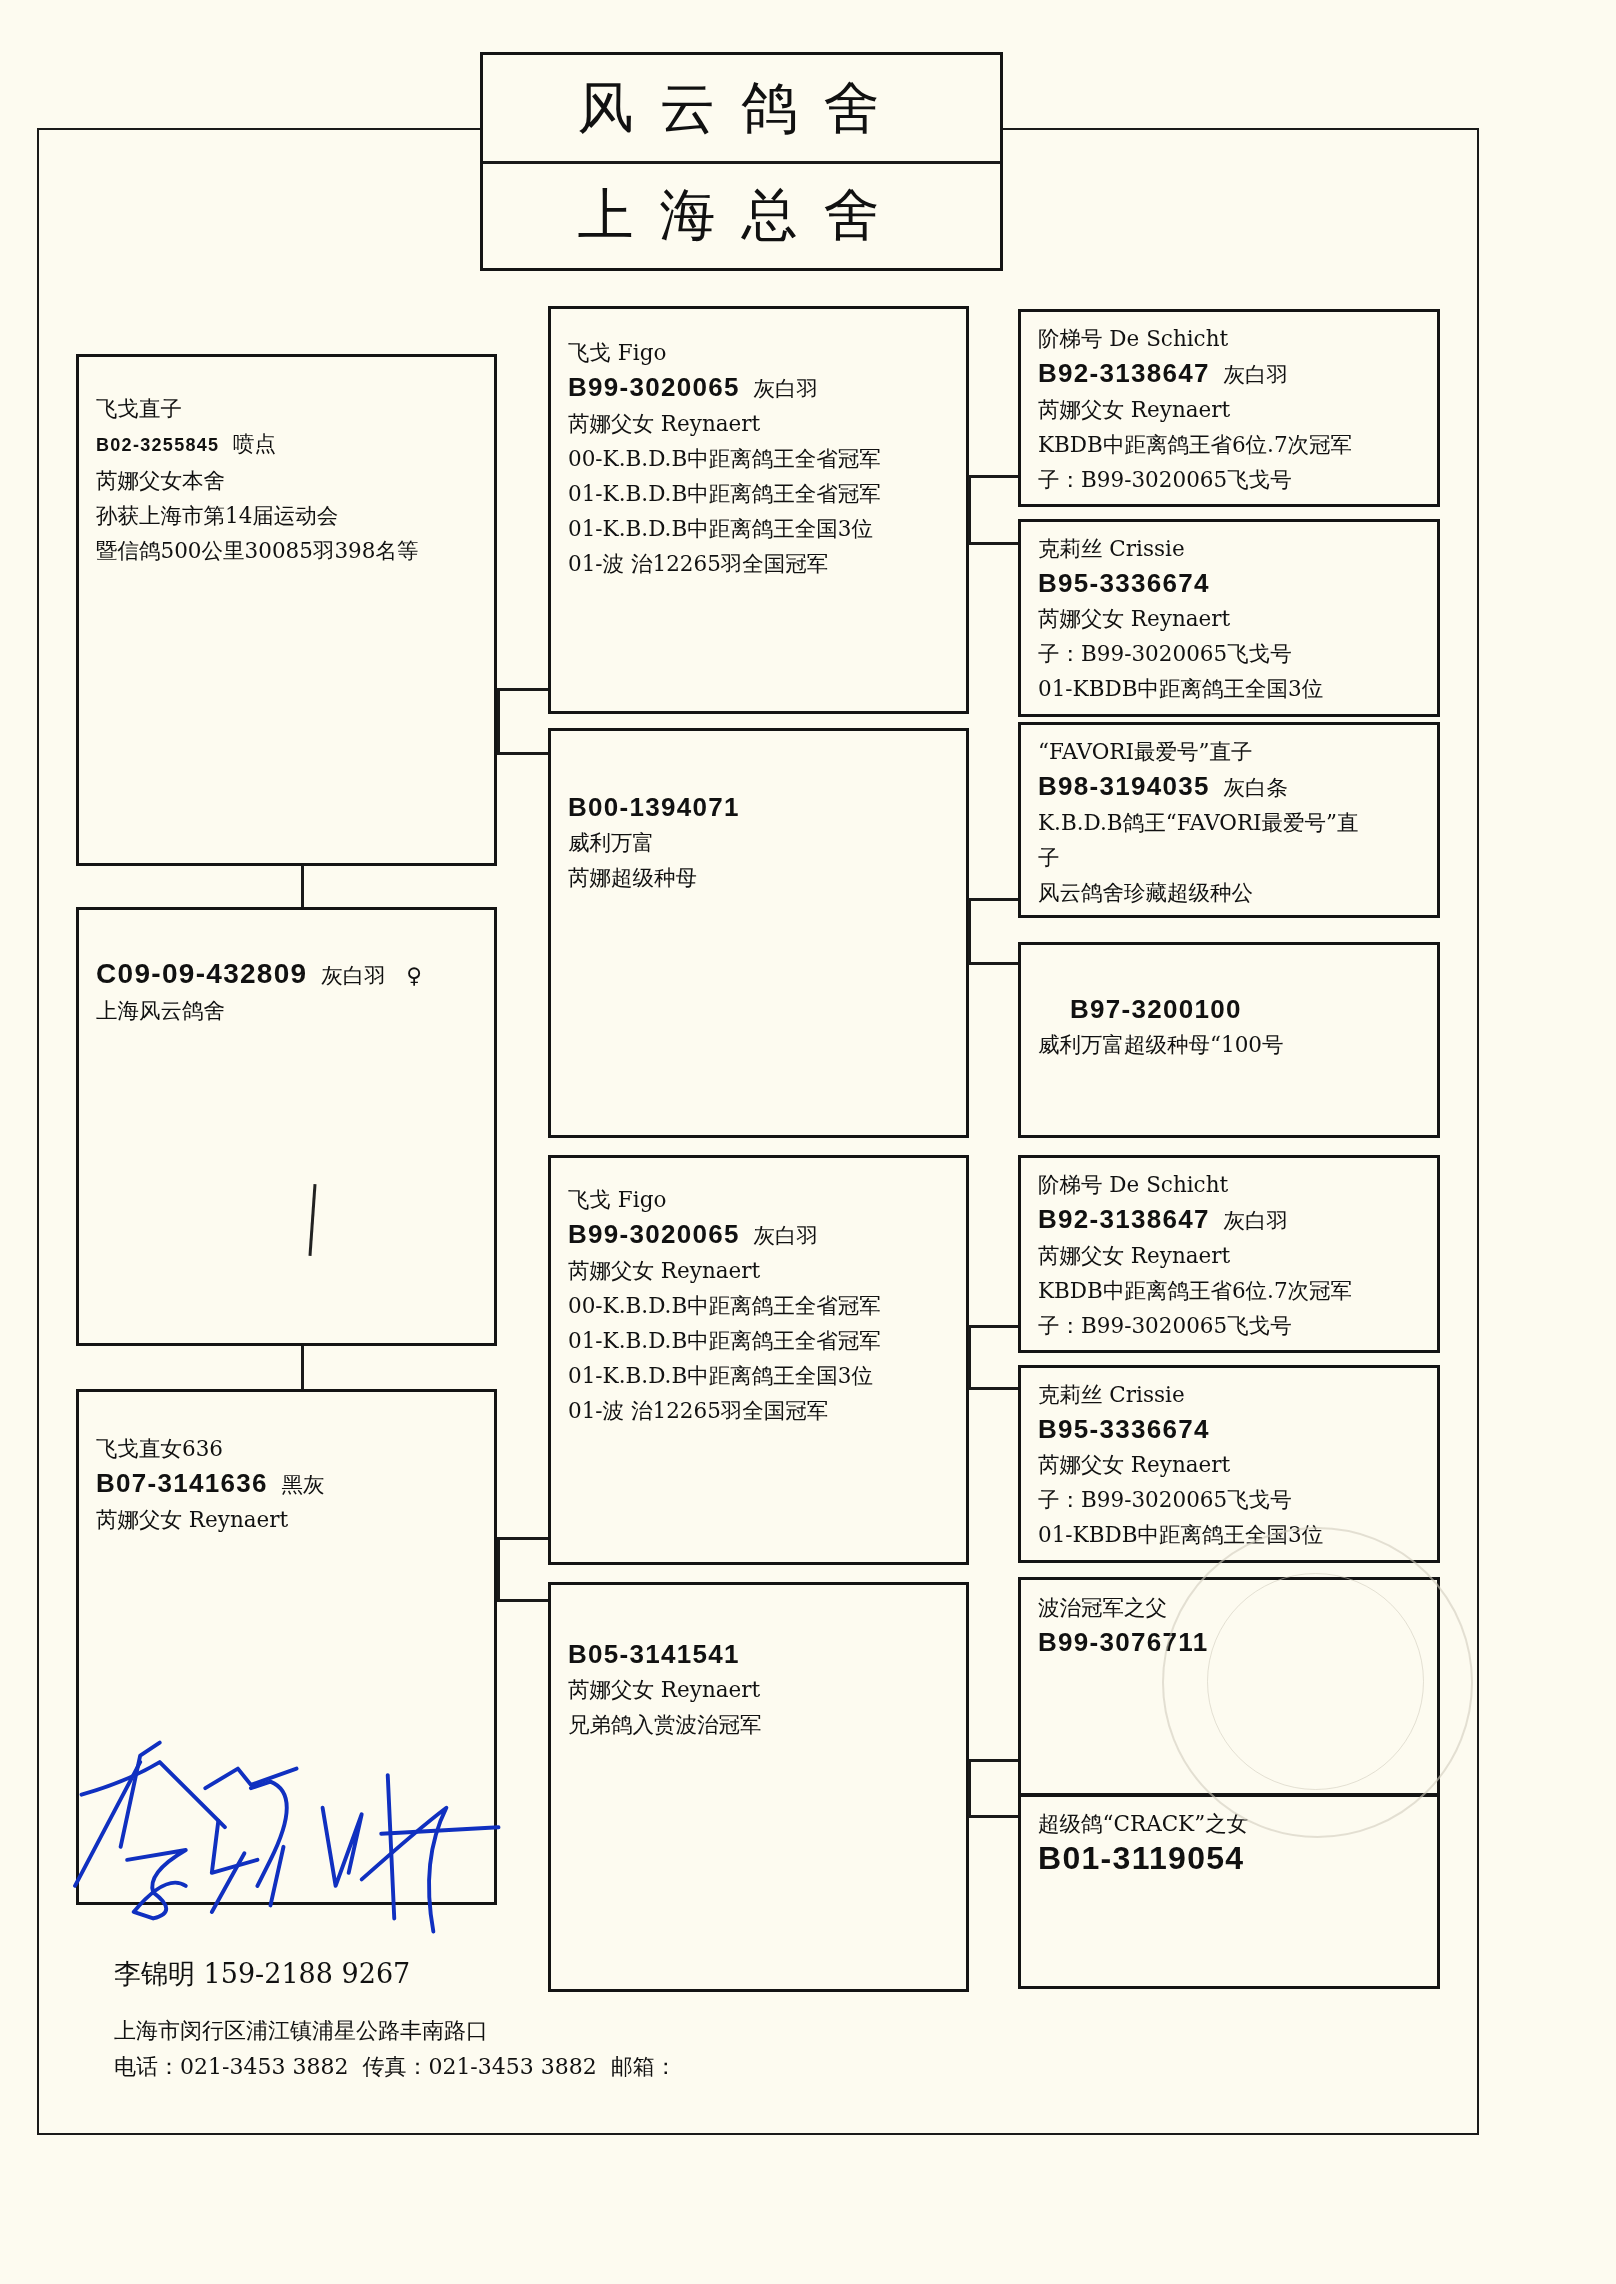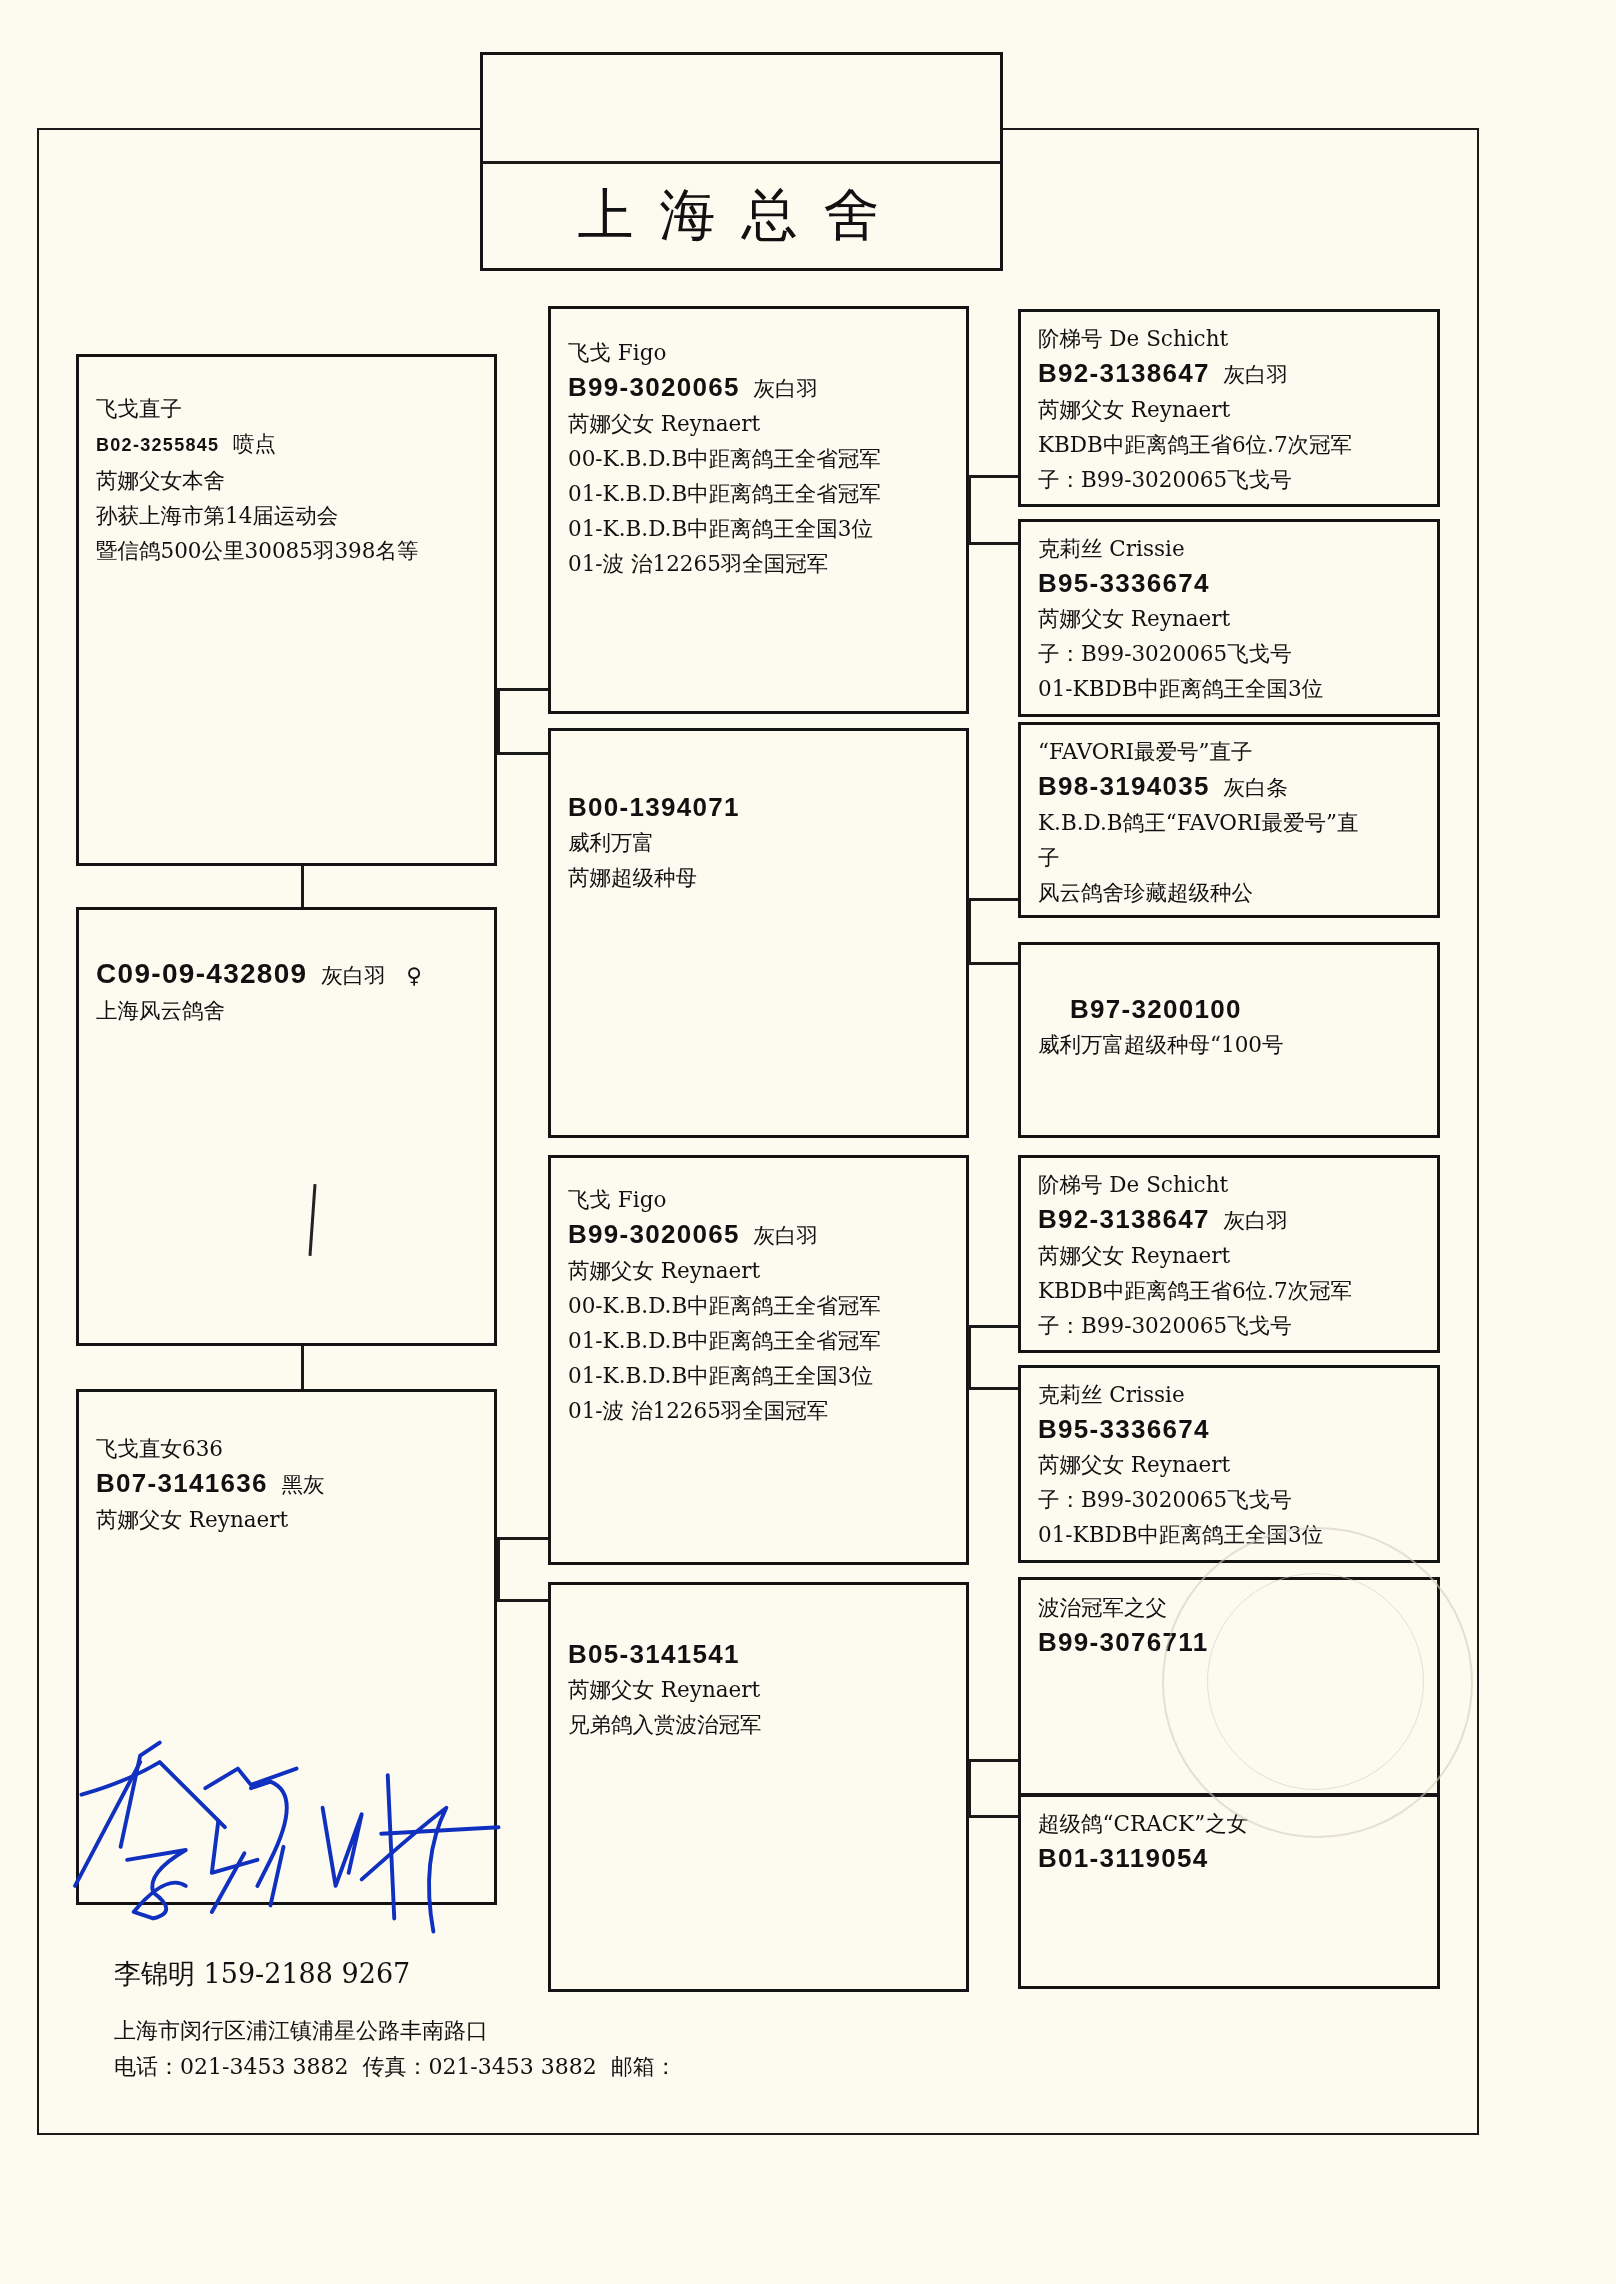--- a/index.html
+++ b/index.html
@@ -19,20 +19,21 @@
   .footer-name { font-size:27px; }
   .signature { position:absolute; }
   .seal { position:absolute; border-radius:50%; border:2px solid rgba(210,205,190,0.6); }
 </style>
 </head>
 <body>
 
 <div class="abs frame" style="left:37px; top:128px; width:1442px; height:2007px;"></div>
 
 <div class="abs title-box" style="left:480px; top:52px; width:523px; height:219px;">
+  <div class="title-cell" style="top:0; height:108px;">风云鸽舍</div>
   <div class="abs hline" style="left:0; right:0; top:106px; height:3.3px;"></div>
   <div class="title-cell" style="top:109px; height:104px;">上海总舍</div>
 </div>
 
 <div class="abs box" style="left:76px; top:354px; width:421px; height:512px;padding-left:12px;">
   <div class="lines" style="top:34px;">
     <div class="line">飞戈直子</div>
     <div class="line"><span class="ring" style="font-family:'Liberation Sans',sans-serif;font-weight:bold;font-size:18px;letter-spacing:1.3px;">B02-3255845</span>&nbsp;&nbsp;<span>喷点</span></div>
     <div class="line">芮娜父女本舍</div>
     <div class="line">孙获上海市第14届运动会</div>
@@ -202,21 +203,21 @@
 <div class="abs box" style="left:1018px; top:1577px; width:422px; height:220px;">
   <div class="lines" style="top:10.4px;">
     <div class="line">波治冠军之父</div>
     <div class="line" style="font-family:'Liberation Sans',sans-serif;font-weight:bold;font-size:26px;letter-spacing:1.3px;">B99-3076711</div>
   </div>
 </div>
 
 <div class="abs box" style="left:1018px; top:1793px; width:422px; height:196px;">
   <div class="lines" style="top:10.4px;">
     <div class="line">超级鸽“CRACK”之女</div>
-    <div class="line" style="font-family:'Liberation Sans',sans-serif;font-weight:bold;font-size:26px;letter-spacing:1.3px;">B01-3119054</div>
+    <div class="line" style="font-family:'Liberation Sans',sans-serif;font-weight:bold;font-size:32px;letter-spacing:1.3px;">B01-3119054</div>
   </div>
 </div>
 
 <div class="seal" style="left:1162px; top:1527px; width:307px; height:307px;"></div>
 <div class="seal" style="left:1207px; top:1573px; width:215px; height:215px; border-width:1.3px;"></div>
 
 <div class="abs footer-line footer-name" style="left:114px; top:1956px;">李锦明 159-2188 9267</div>
 <div class="abs footer-line" style="left:114px; top:2016px; font-size:22px;">上海市闵行区浦江镇浦星公路丰南路口</div>
 <div class="abs footer-line" style="left:114px; top:2052px; font-size:22px; white-space:pre;">电话：021-3453 3882  传真：021-3453 3882  邮箱：</div>
 

